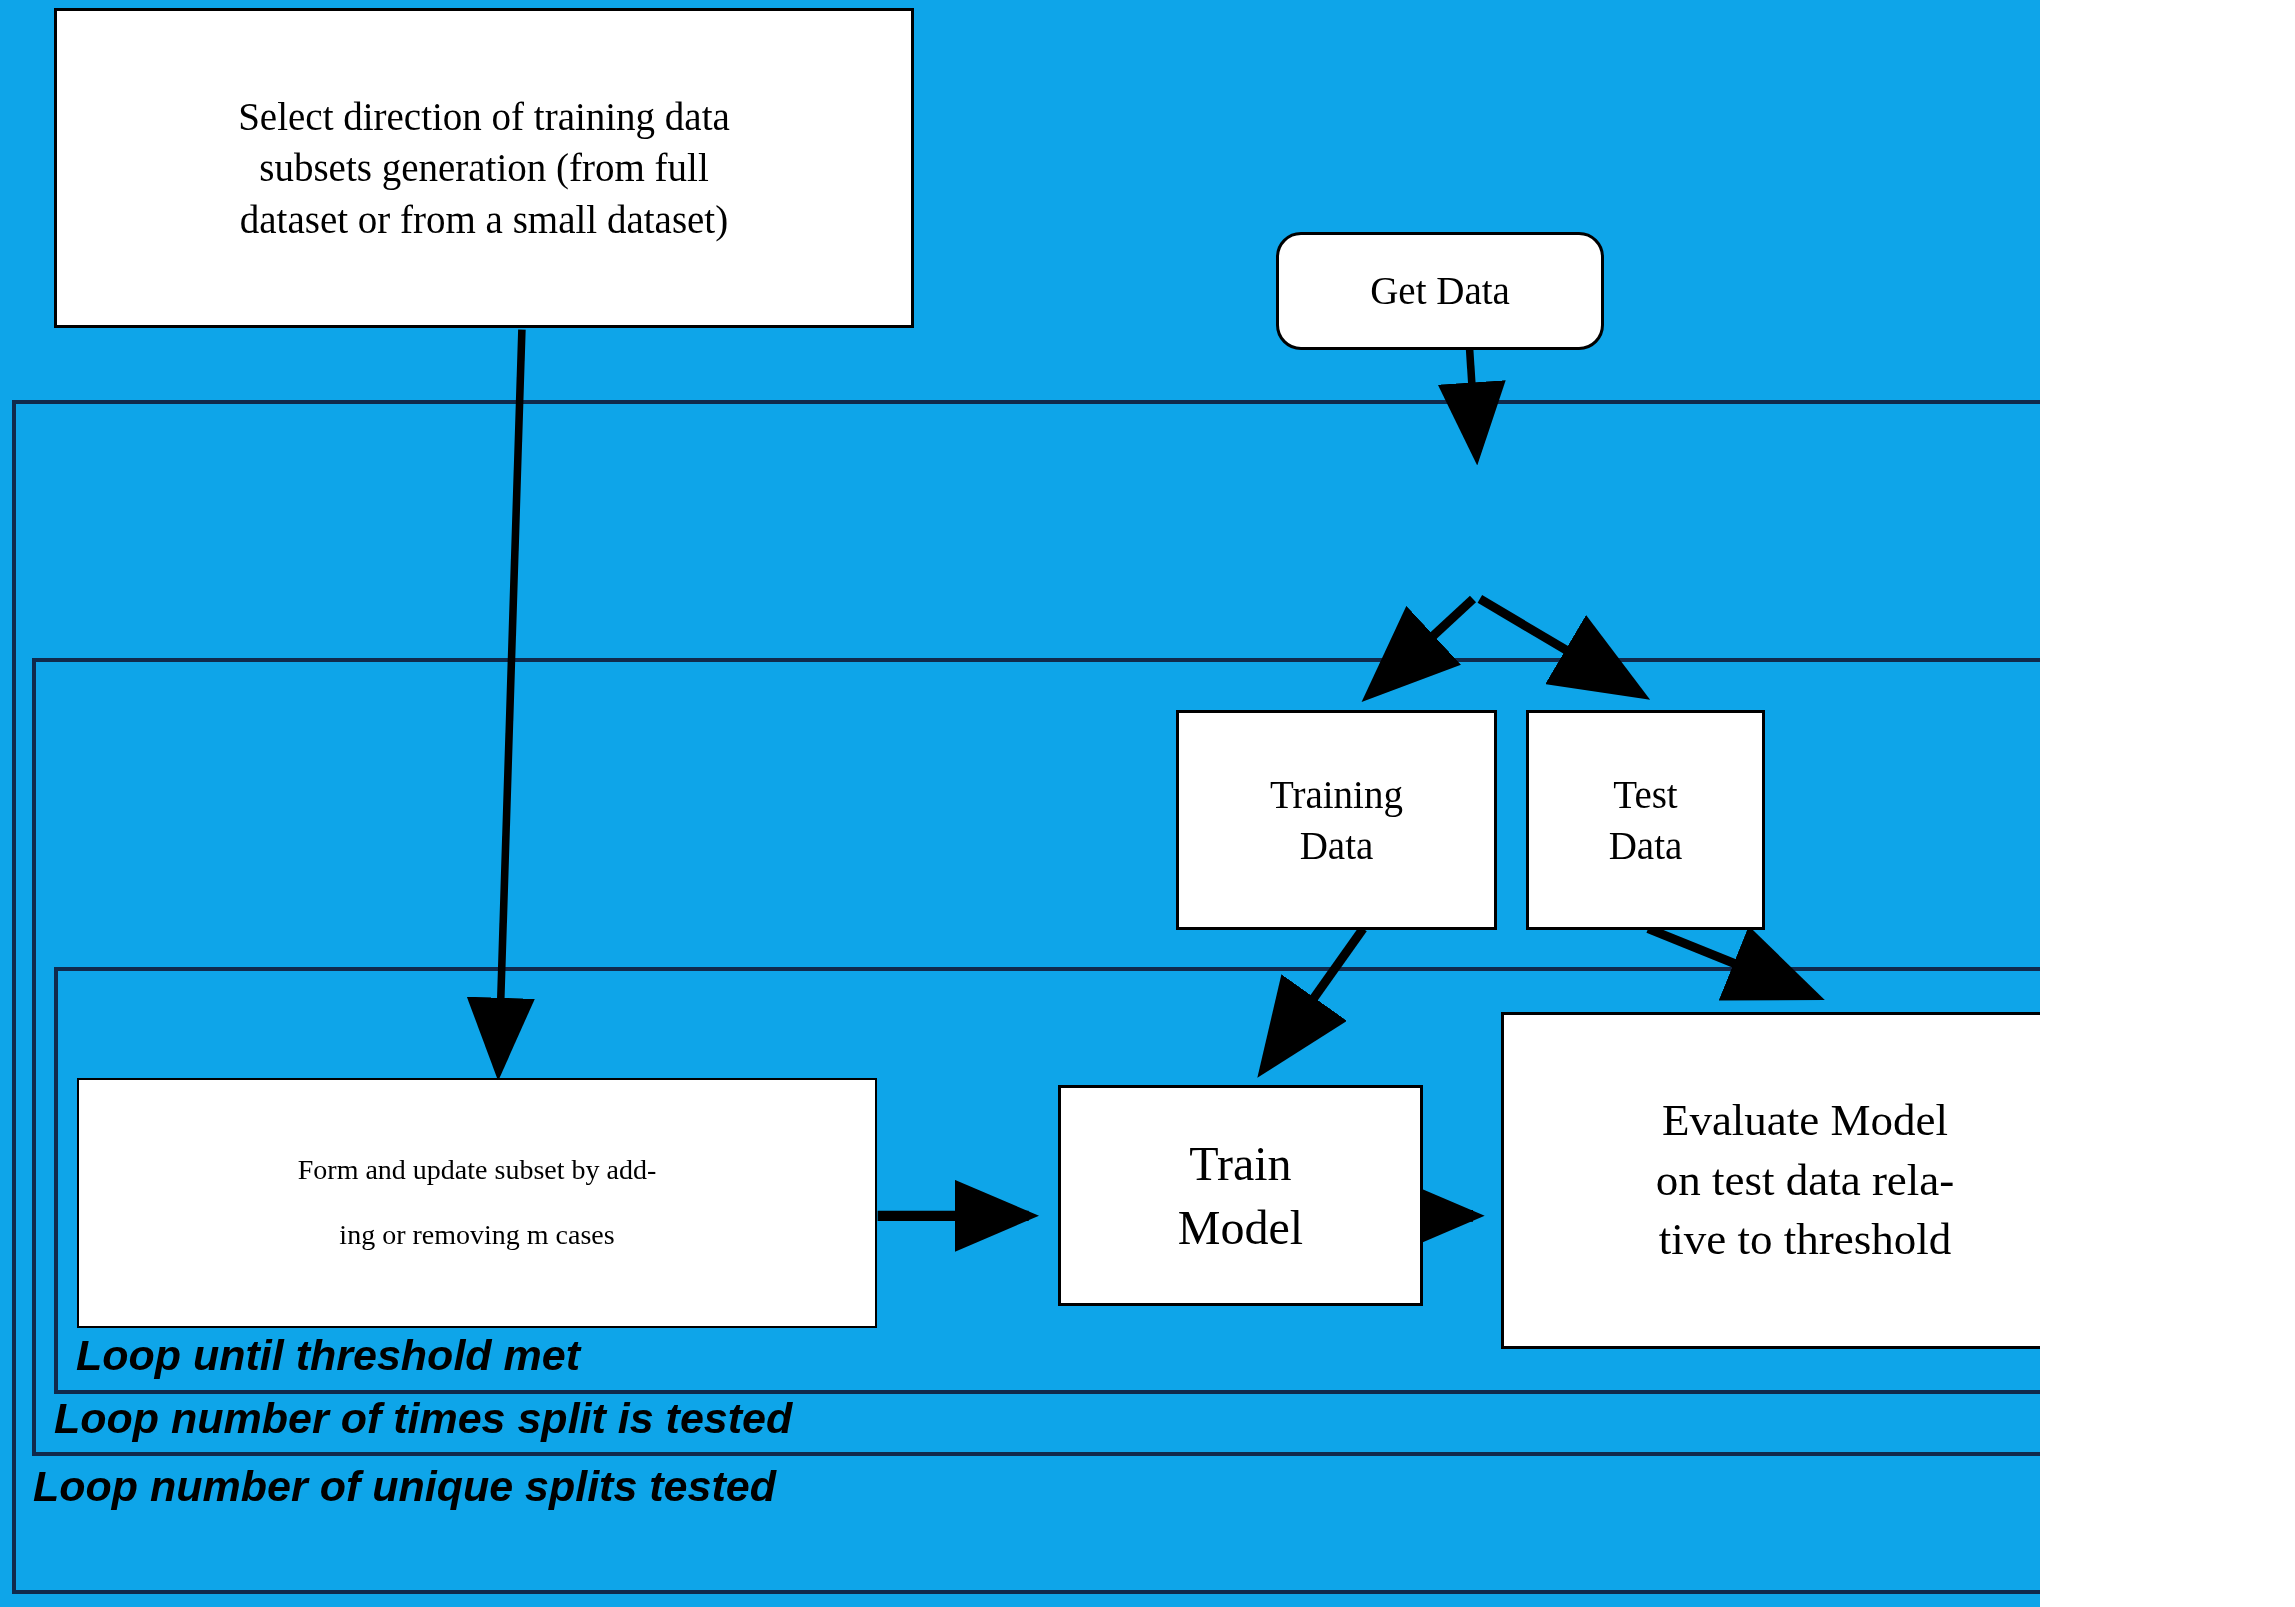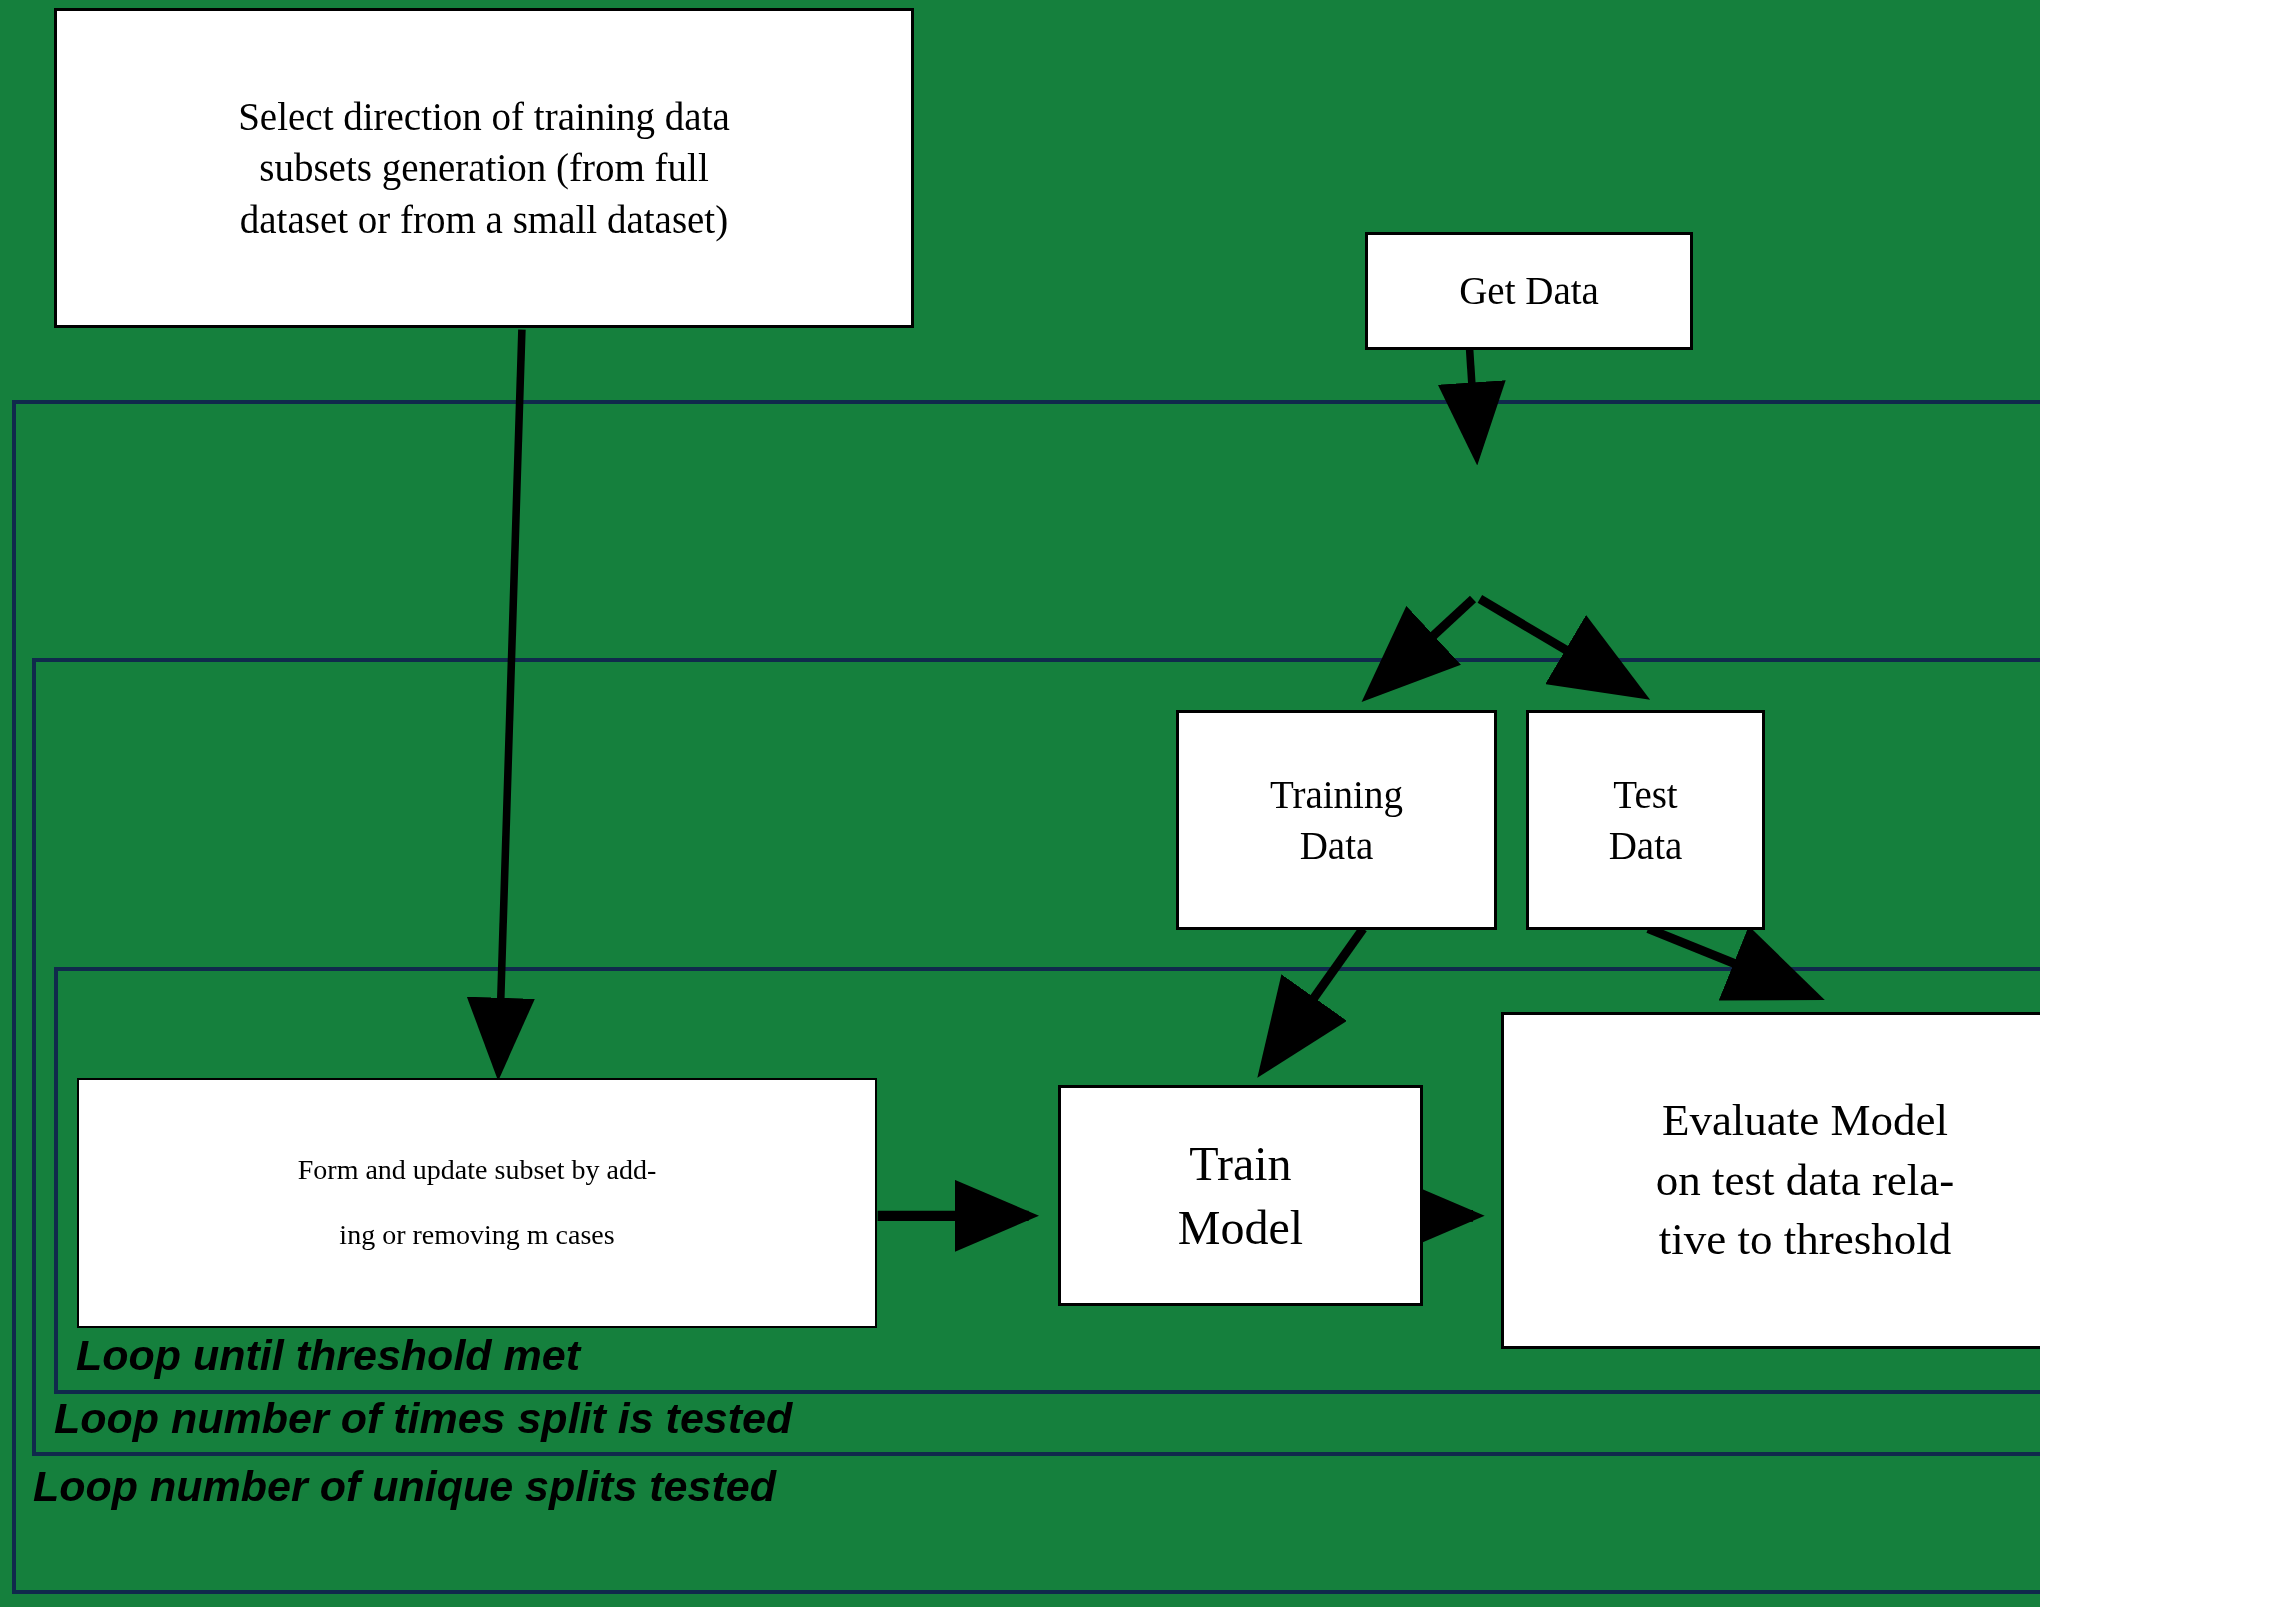--- a/index.html
+++ b/index.html
@@ -4,21 +4,21 @@
 <style>
   html, body {
     margin: 0;
     padding: 0;
     background: #ffffff;
   }
   #canvas {
     position: relative;
     width: 2040px;
     height: 1608px;
-    background: #15803d;
+    background: #0ea5e9;
     font-family: "Liberation Serif", "DejaVu Serif", serif;
     overflow: hidden;
   }
 
   
   .box {
     position: absolute;
     box-sizing: border-box;
     background: #ffffff;
     border: 3.4px solid #000000;
@@ -130,21 +130,21 @@
   </svg>
 
   <div class="box t-select" style="left:54px; top:8.2px; width:860px; height:320px;">
     <div>
       <div>Select direction of training data</div>
       <div>subsets generation (from full</div>
       <div>dataset or from a small dataset)</div>
     </div>
   </div>
 
-  <div class="box t-getdata" style="left:1365px; top:232px; width:328px; height:118px;">
+  <div class="box t-getdata" style="left:1276px; top:232px; width:328px; height:118px;border-radius:25px;">
     <span>Get Data</span>
   </div>
 
 
   <div class="box t-traindata" style="left:1176px; top:710px; width:321px; height:220px;">
     <div>
       <div>Training</div>
       <div>Data</div>
     </div>
   </div>

